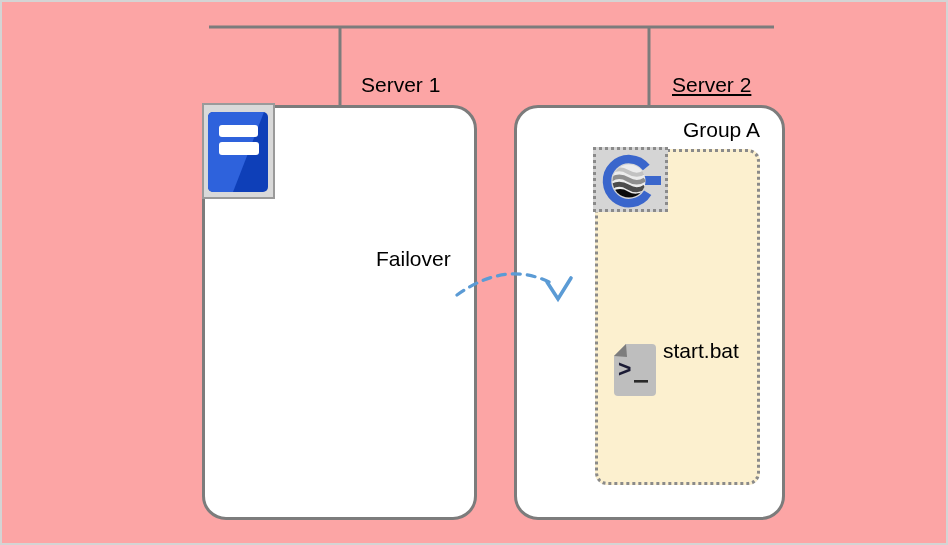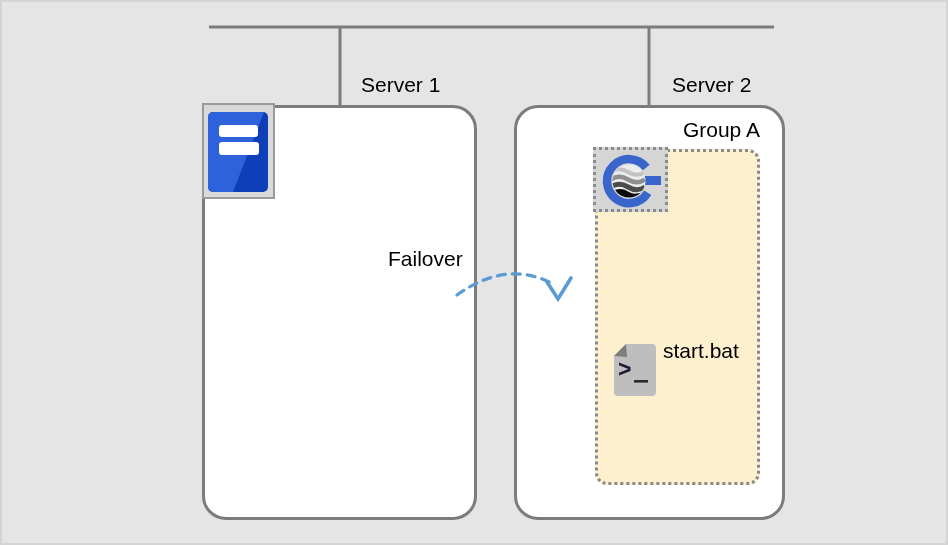--- a/index.html
+++ b/index.html
@@ -1,20 +1,20 @@
 <!DOCTYPE html>
 <html><head>
 <meta charset="utf-8">
 <style>
   html,body{margin:0;padding:0;background:#ffffff;}
   .canvas{
     position:relative;
     width:948px;height:545px;
     box-sizing:border-box;
-    background:#e5e5e5;
+    background:#fca5a5;
     border:2px solid #d4d4d4;
     font-family:"Liberation Sans", sans-serif;
     overflow:hidden;
   }
   .abs{position:absolute;}
   svg{display:block;}
   .overlay{position:absolute;left:0;top:0;pointer-events:none;}
   .server-box{
     position:absolute;
     box-sizing:border-box;
@@ -33,23 +33,23 @@
     border-radius:12px;
   }
   .label{
     position:absolute;
     font-size:21px;
     line-height:1.15;
     color:#000000;
     white-space:nowrap;
   }
   #server1-label{left:359px;top:71px;}
-  #server2-label{left:670px;top:71px;}
+  #server2-label{left:670px;top:71px;text-decoration:underline;}
   #group-label{left:593px;top:116px;width:165px;text-align:right;}
-  #failover-label{left:386px;top:245px;text-align:right;}
+  #failover-label{left:374px;top:245px;text-align:right;}
   #script-label{left:661px;top:337px;}
   .plate{
     position:absolute;
     box-sizing:border-box;
   }
   #server-icon-plate{
     left:200px;top:101px;width:73px;height:96px;
     background:#d9d9d9;border:2px solid #9a9a9a;
   }
   #logo-icon-plate{

